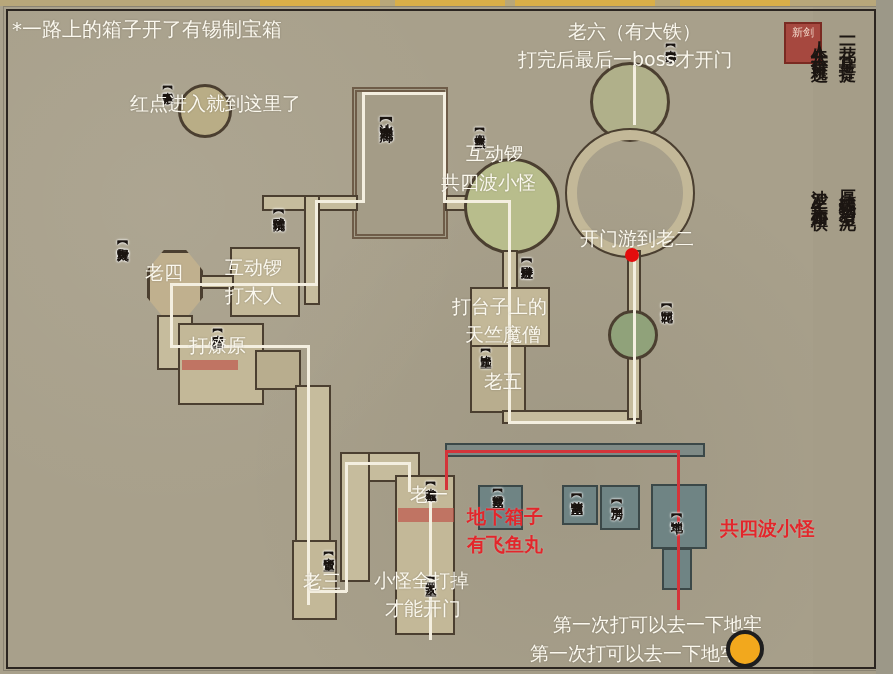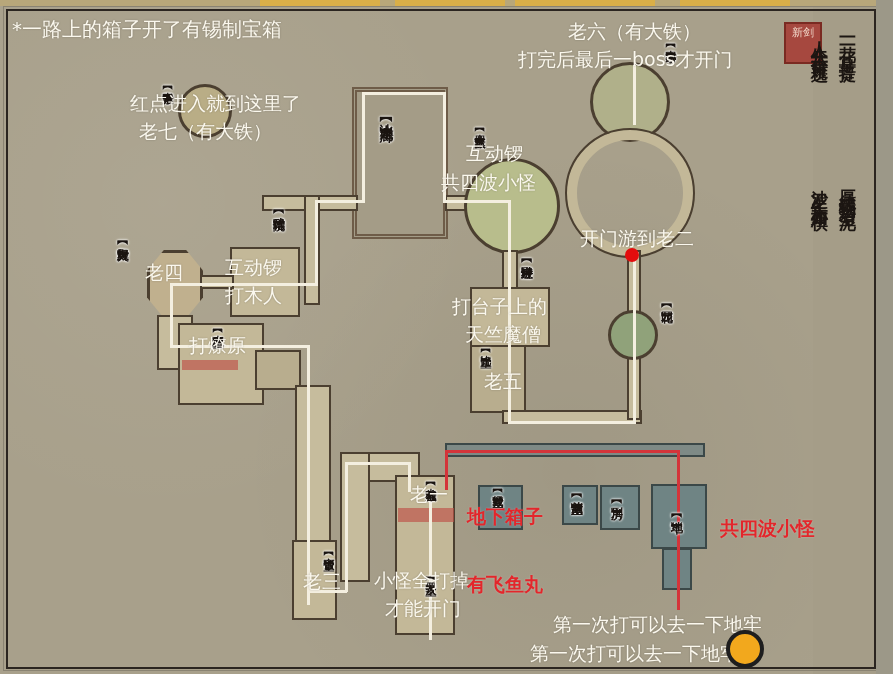--- a/index.html
+++ b/index.html
@@ -135,42 +135,41 @@
   <div class="label-v" style="left:321px;top:548px;font-size:11px;">【斋饭堂】</div>
   <div class="label-v" style="left:423px;top:478px;font-size:11px;">【大雄宝殿】</div>
   <div class="label-v" style="left:423px;top:573px;font-size:11px;">【罗汉堂】</div>
   <div class="label-v" style="left:490px;top:485px;font-size:11px;">【经藏室】</div>
   <div class="label-v" style="left:570px;top:490px;font-size:12px;">【储藏室】</div>
   <div class="label-v" style="left:610px;top:496px;font-size:12px;">【刑房】</div>
   <div class="label-v" style="left:670px;top:510px;font-size:12px;">【地牢】</div>
 
   <div class="note big" style="left:12px;top:18px;">*一路上的箱子开了有锡制宝箱</div>
   <div class="note" style="left:113px;top:92px;margin-left:17px;">红点进入就到这里了</div>
-  <div class="note" style="left:139px;top:120px;">老七（有大铁）</div>
   <div class="note" style="left:568px;top:20px;">老六（有大铁）</div>
   <div class="note" style="left:518px;top:48px;">打完后最后一boss才开门</div>
   <div class="note" style="left:466px;top:142px;">互动锣</div>
   <div class="note" style="left:441px;top:171px;">共四波小怪</div>
   <div class="note" style="left:580px;top:227px;">开门游到老二</div>
   <div class="note" style="left:145px;top:261px;">老四</div>
   <div class="note" style="left:225px;top:256px;">互动锣</div>
   <div class="note" style="left:225px;top:284px;">打木人</div>
   <div class="note" style="left:189px;top:334px;">打燎原</div>
   <div class="note" style="left:452px;top:295px;">打台子上的</div>
   <div class="note" style="left:465px;top:323px;">天竺魔僧</div>
   <div class="note" style="left:484px;top:370px;">老五</div>
   <div class="note" style="left:410px;top:483px;">老一</div>
   <div class="note" style="left:303px;top:570px;">老三</div>
   <div class="note" style="left:374px;top:569px;">小怪全打掉</div>
   <div class="note" style="left:385px;top:597px;">才能开门</div>
   <div class="note" style="left:553px;top:613px;">第一次打可以去一下地牢</div>
   <div class="note" style="left:530px;top:642px;">第一次打可以去一下地牢</div>
 
   <div class="note red" style="left:467px;top:505px;">地下箱子</div>
-  <div class="note red" style="left:467px;top:533px;margin-top:40px;">有飞鱼丸</div>
+  <div class="note red" style="left:467px;top:533px;">有飞鱼丸</div>
   <div class="note red" style="left:720px;top:517px;">共四波小怪</div>
 
   <div class="seal">新剑</div>
   <div class="poem" style="left:836px;top:28px;">一花一草一菩提</div>
   <div class="poem" style="left:808px;top:28px;">人生八苦命难逃</div>
   <div class="poem" style="left:836px;top:176px;">厚德载物若尘泥</div>
   <div class="poem" style="left:808px;top:176px;">沙罗生忘亦如棋</div>
 
   <div class="wm">
     <div class="wm-logo"></div>

